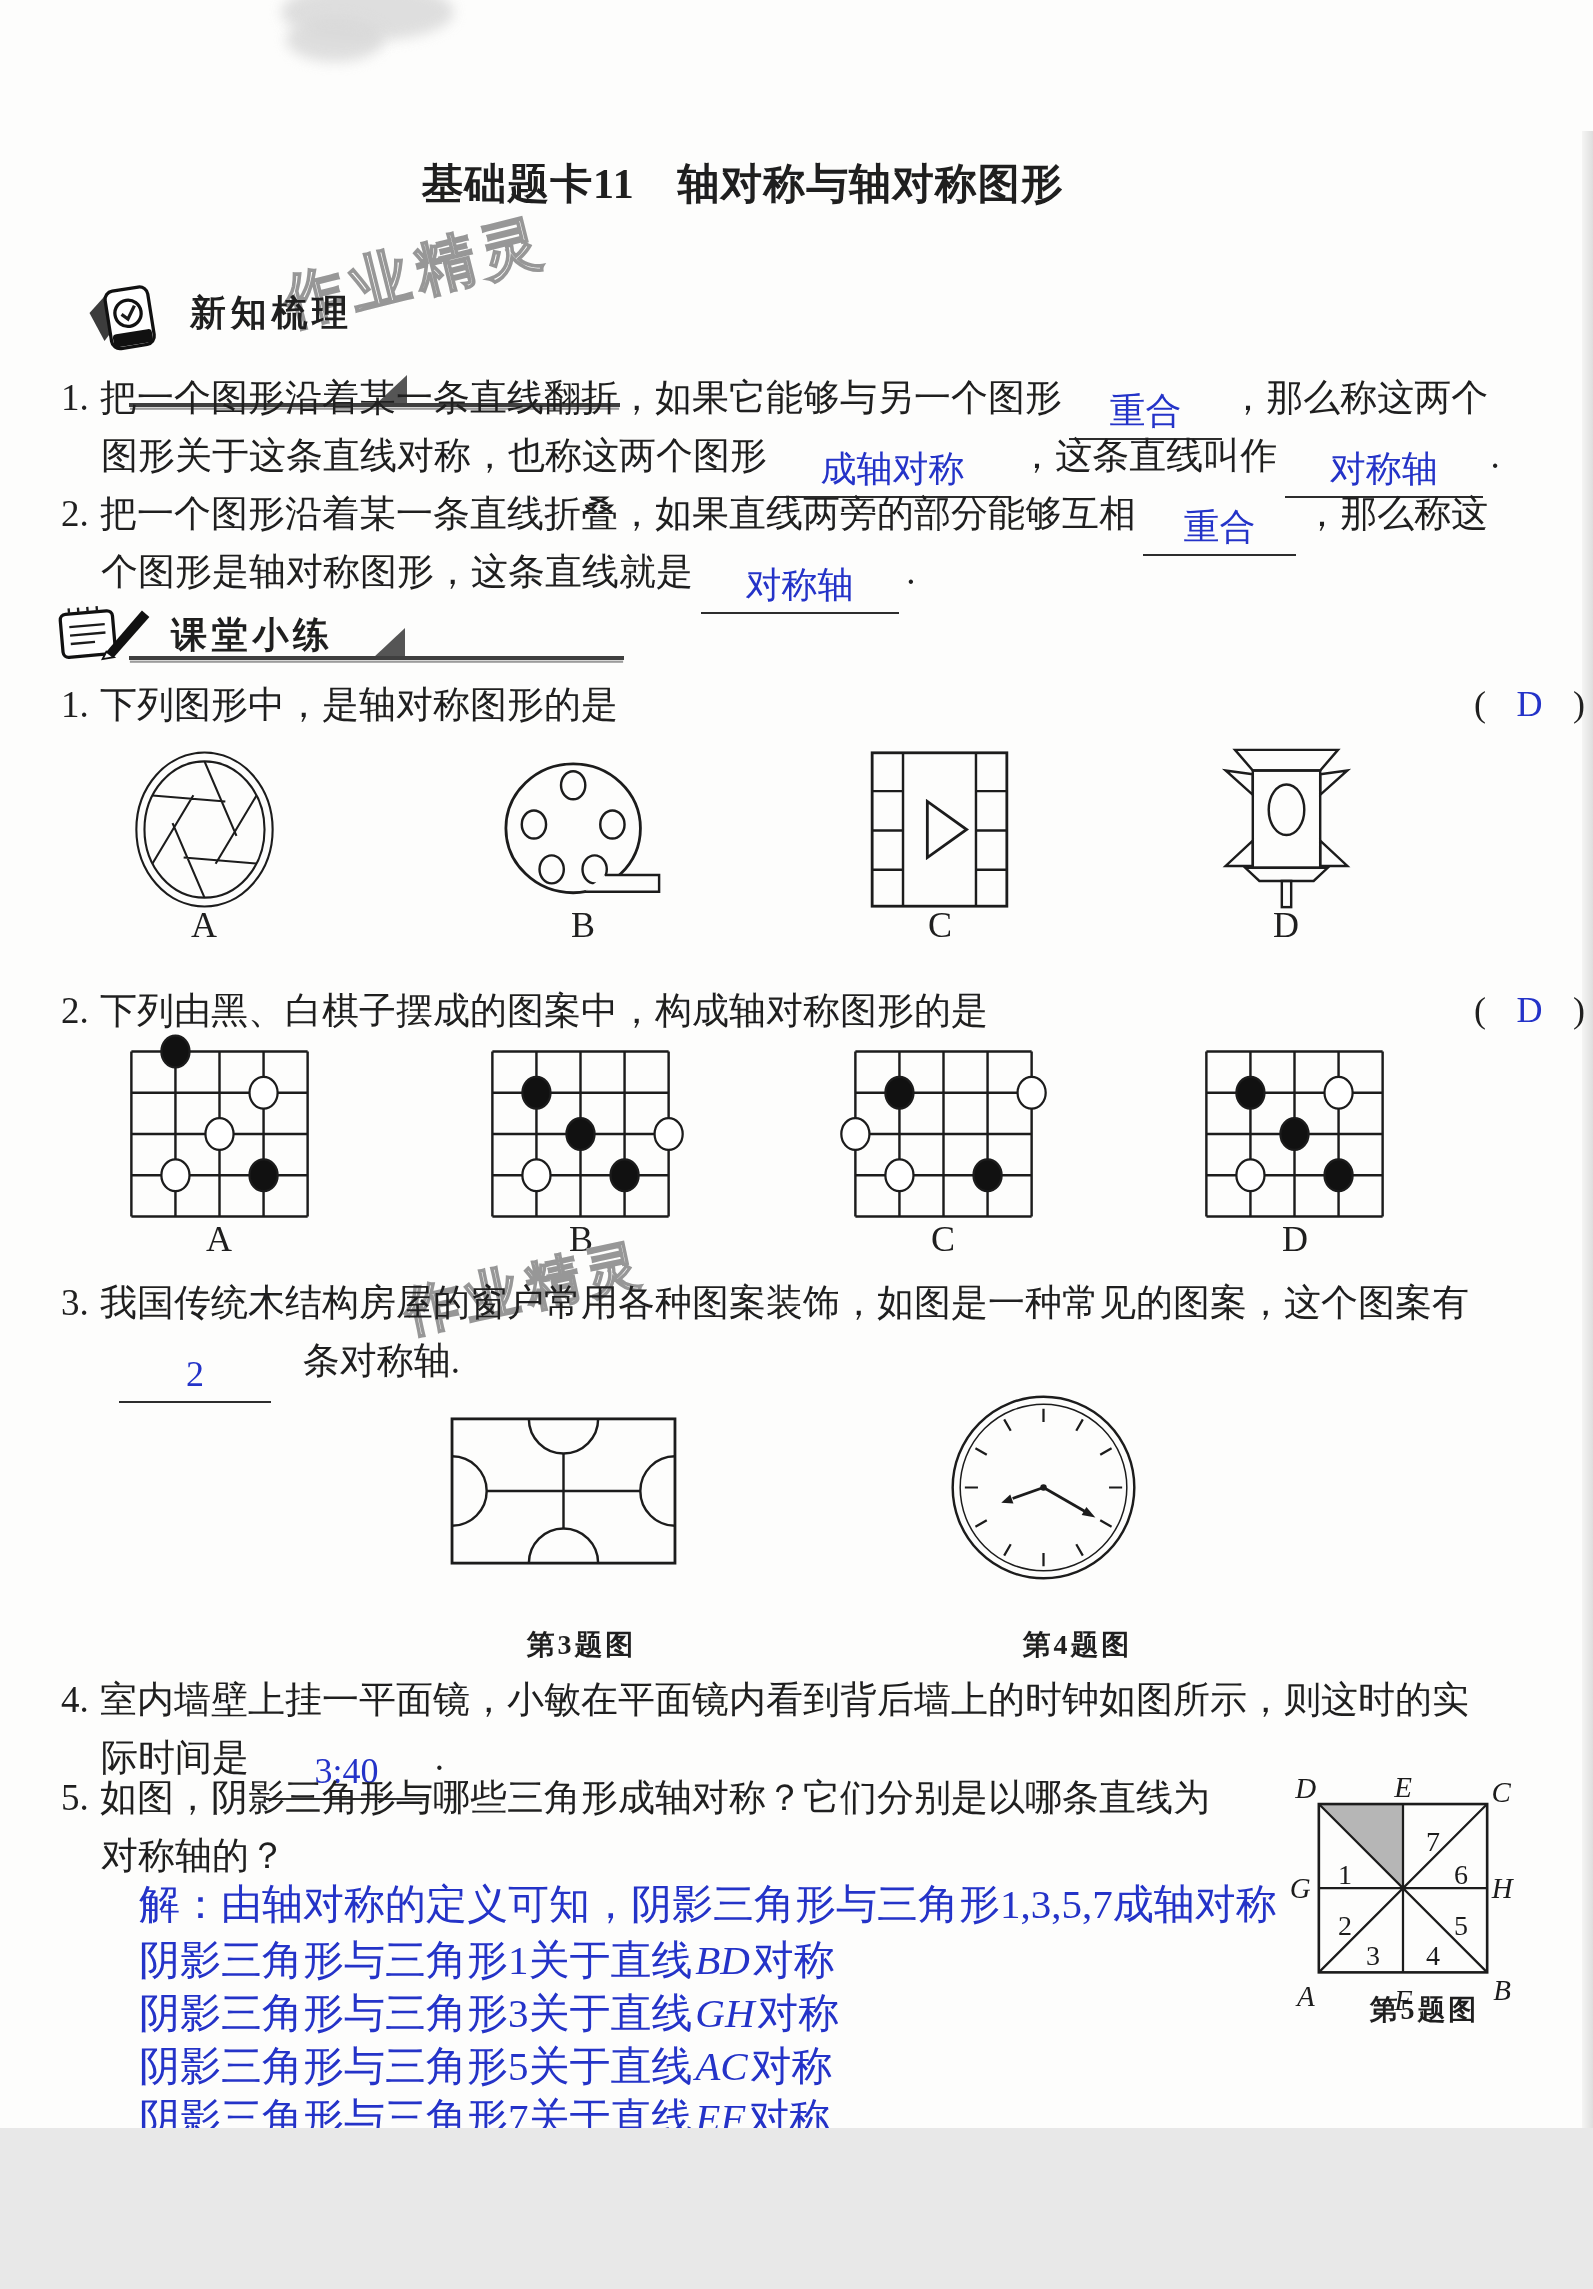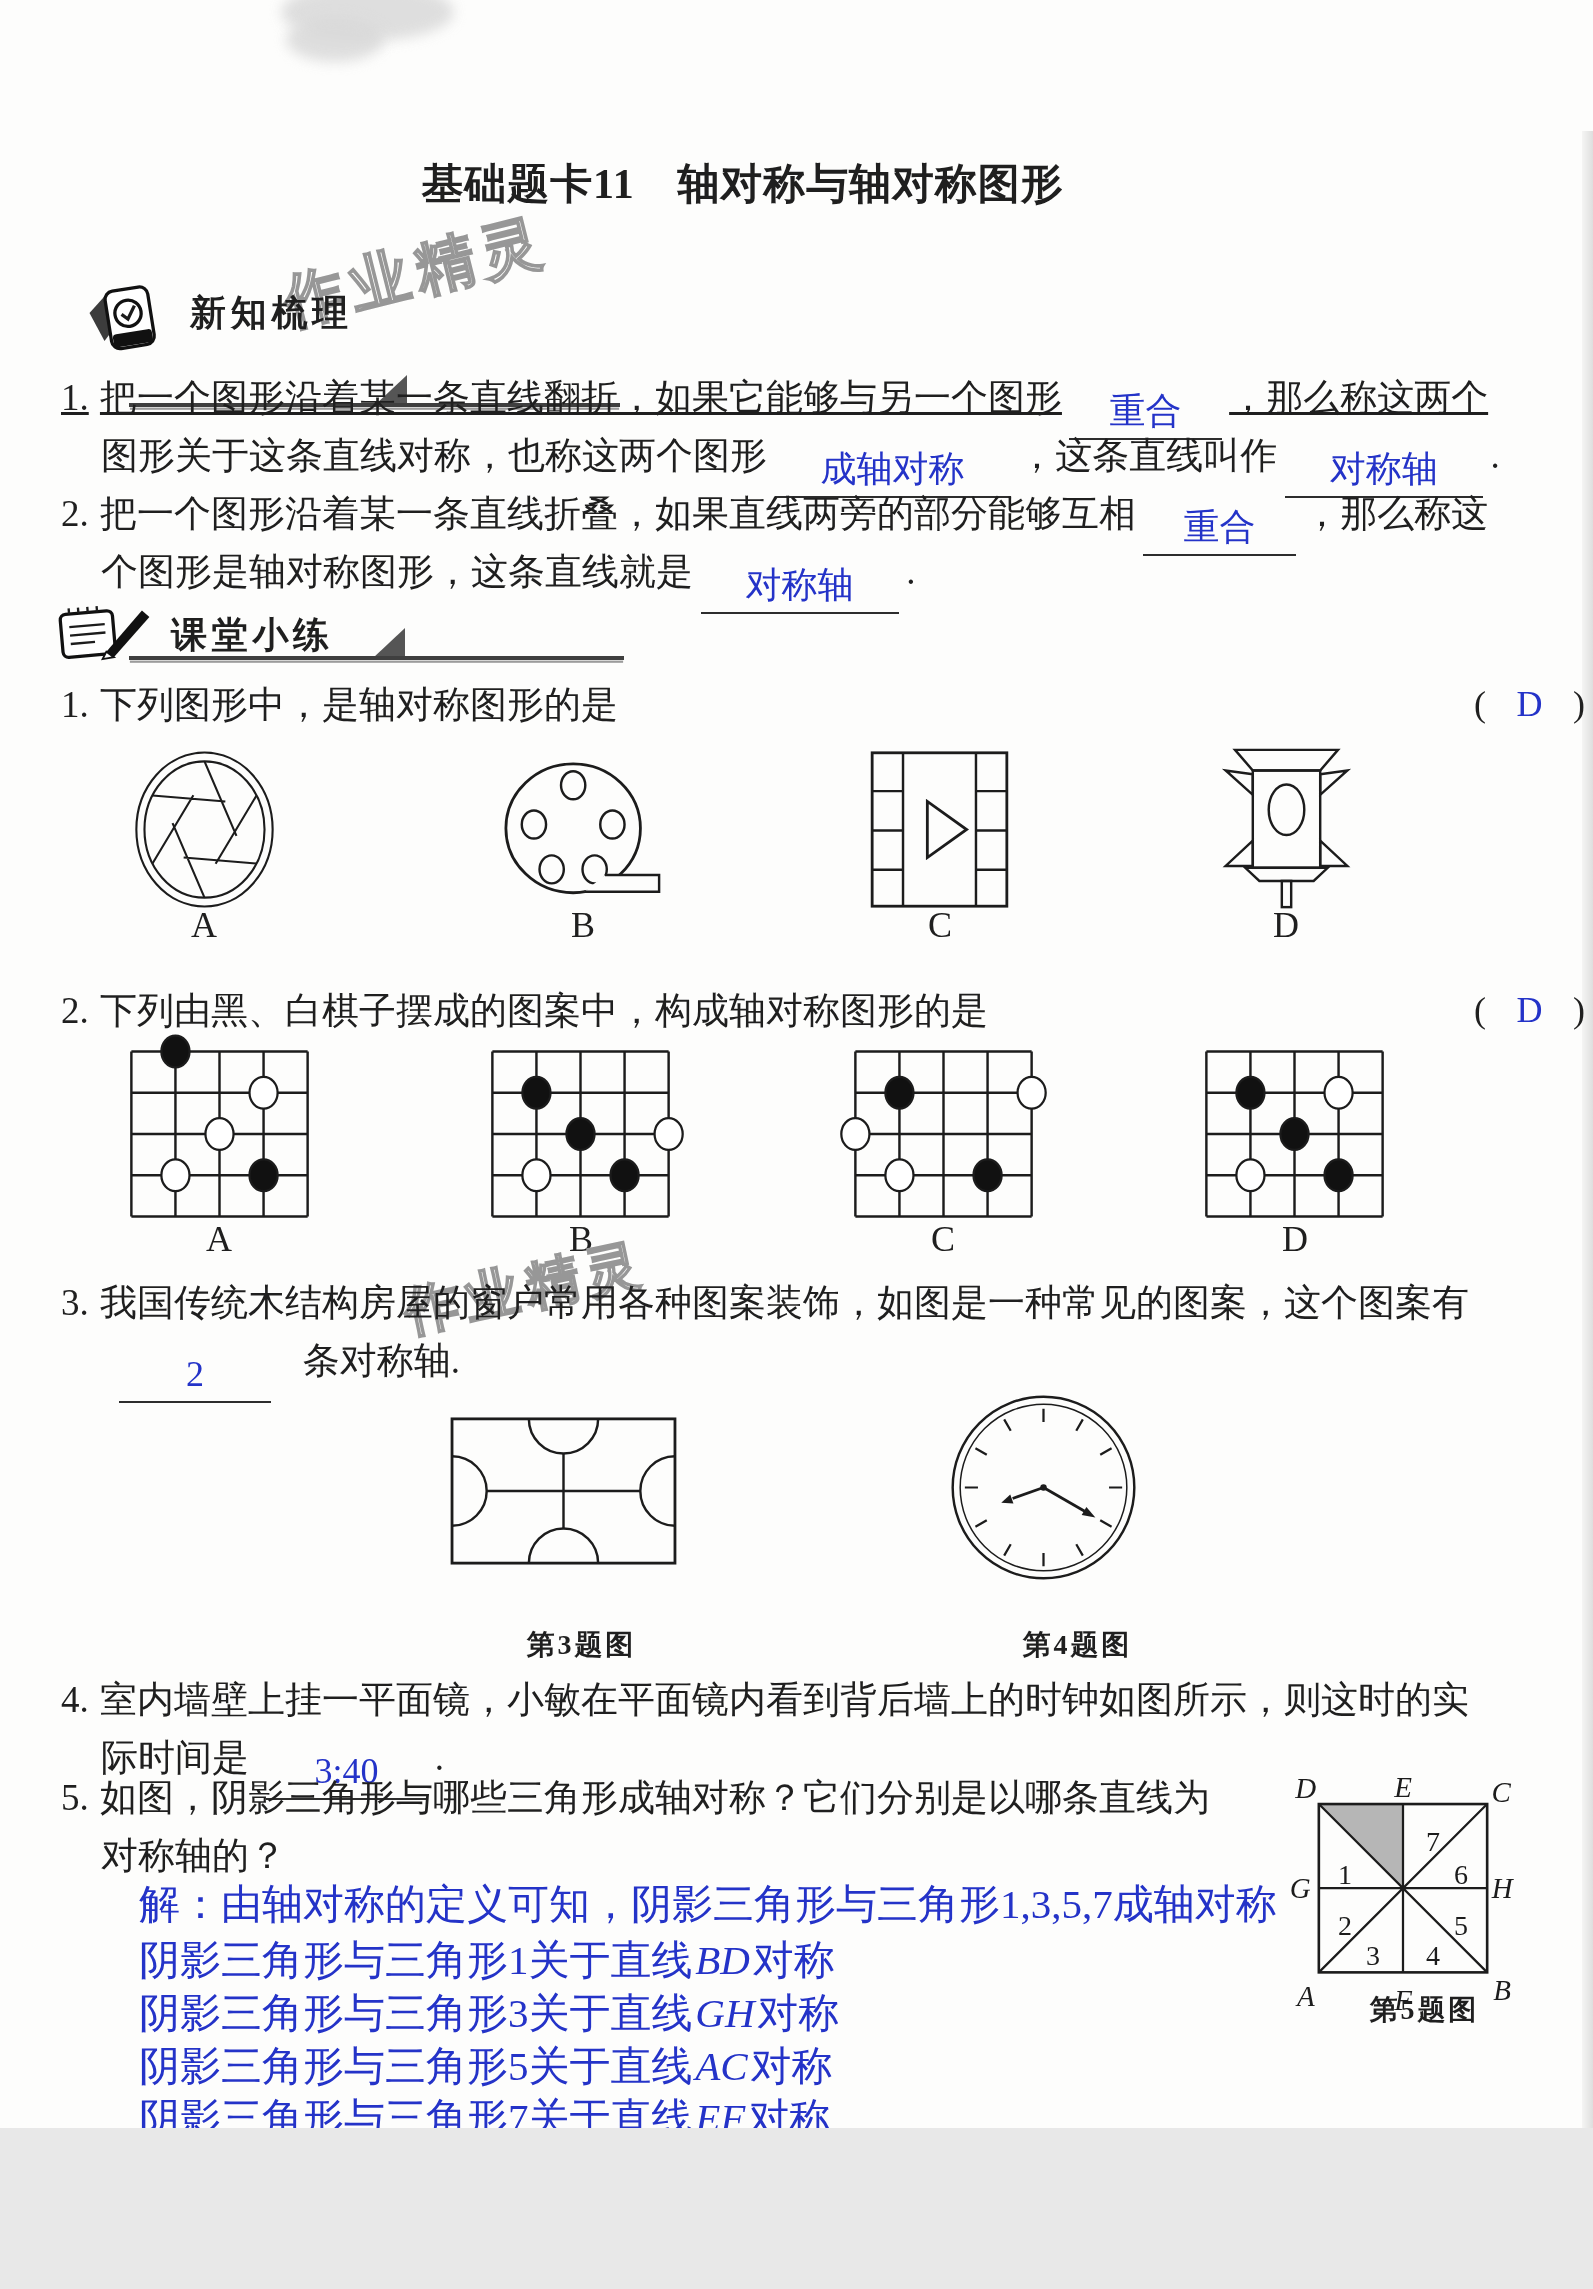--- a/index.html
+++ b/index.html
@@ -84,21 +84,21 @@
       <rect x="28" y="8" width="46" height="62" rx="9" fill="#fff" stroke="#111" stroke-width="3.5"></rect>
       <rect x="30" y="54" width="42" height="14" rx="4" fill="#111"></rect>
       <circle cx="50" cy="34" r="14" fill="#fff" stroke="#111" stroke-width="3.5"></circle>
       <path d="M43,34 L49,40 L58,27" class="ln" stroke-width="3.5"></path>
     </g>
   </svg>
   <div class="banner-label" style="left:190px;top:289px;">新知梳理</div>
   <div class="banner-tri" style="left:375px;top:375px;"></div>
   <div class="banner-line" style="left:129px;top:403px;width:491px;"></div>
 
-  <div class="tline" style="top:373px;text-decoration:underline;">
+  <div class="tline" style="top:373px;">
     <span class="num">1.</span><span>把一个图形沿着某一条直线翻折，如果它能够与另一个图形</span><span class="blank w150">重合</span><span>，那么称这两个</span>
   </div>
   <div class="tline" style="top:431px;left:101px;">
     <span>图形关于这条直线对称，也称这两个图形</span><span class="blank w240">成轴对称</span><span>，这条直线叫作</span><span class="blank w200">对称轴</span><span>.</span>
   </div>
 
   <div class="tline" style="top:489px;">
     <span class="num">2.</span><span>把一个图形沿着某一条直线折叠，如果直线两旁的部分能够互相</span><span class="blank w150">重合</span><span>，那么称这</span>
   </div>
   <div class="tline" style="top:547px;left:101px;">

